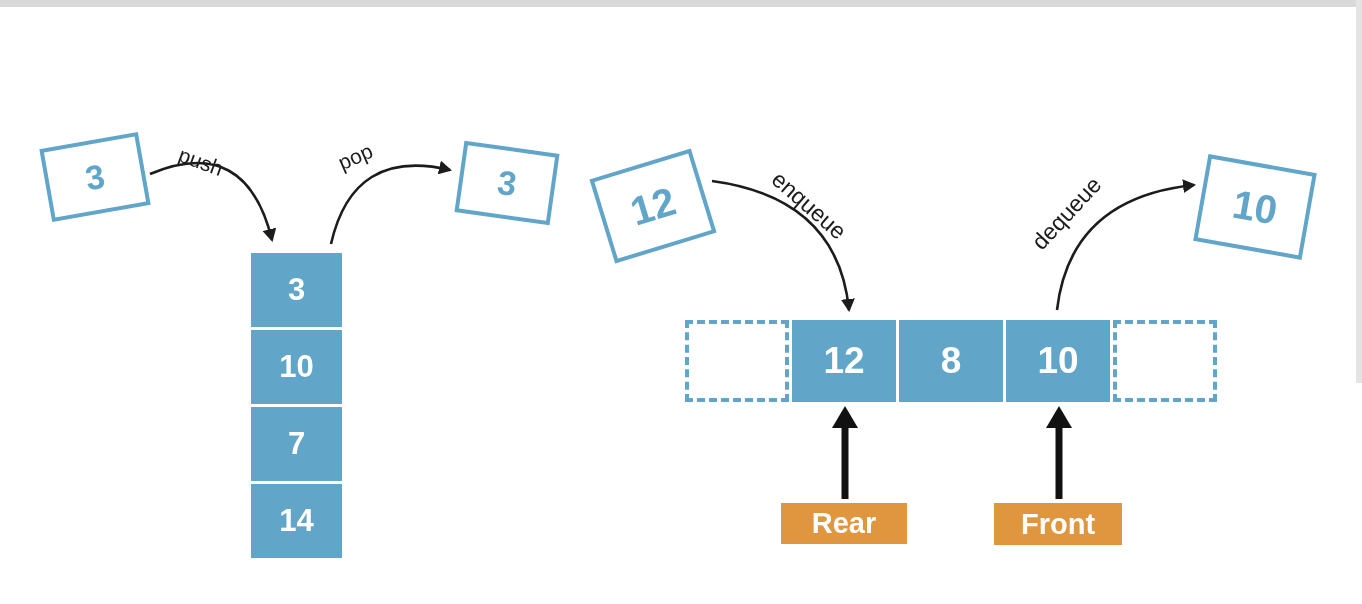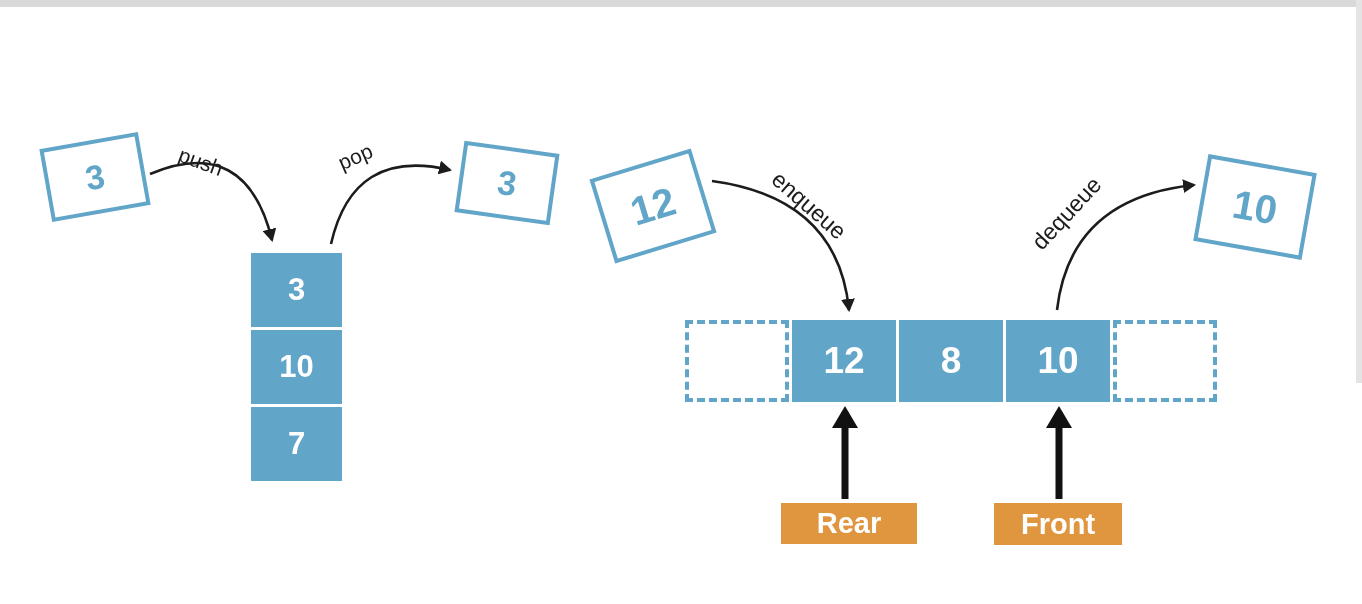--- a/index.html
+++ b/index.html
@@ -36,21 +36,21 @@
   .arc-label { position:absolute; color:#1c1c1c; white-space:nowrap; }
   .lbl-push    { left:178px;  top:150px; font-size:21px; transform:rotate(20deg); }
   .lbl-pop     { left:338px;  top:145px; font-size:21px; transform:rotate(-24deg); }
   .lbl-enqueue { left:764px;  top:192px; font-size:23px; transform:rotate(41deg); }
   .lbl-dequeue { left:1022px; top:200px; font-size:23px; transform:rotate(-47deg); }
 
   .badge {
     position:absolute; background:#e0953f; color:#ffffff; font-weight:bold; font-size:29px;
     display:flex; align-items:center; justify-content:center;
   }
-  .badge-rear  { left:781px; top:503px; width:136px; height:41px; }
+  .badge-rear  { left:781px; top:503px; width:126px; height:41px; }
   .badge-front { left:994px; top:503px; width:128px; height:42px; }
 
   svg.arrows { position:absolute; left:0; top:0; width:1362px; height:604px; pointer-events:none; }
   .curve { fill:none; stroke:#1c1c1c; stroke-width:2.6; }
   .thick { fill:none; stroke:#111111; stroke-width:7; }
 </style>
 </head>
 <body>
 
 <div class="canvas">
@@ -83,20 +83,21 @@
   <div class="arc-label lbl-pop">pop</div>
 
   <div class="tilted-box tb-stack-out">
     <span>3</span>
   </div>
 
   <div class="stack-col">
     <div class="stack-cell">3</div>
     <div class="stack-cell">10</div>
     <div class="stack-cell">7</div>
+    <div class="stack-cell">14</div>
   </div>
 
   <div class="tilted-box tb-queue-in">
     <span>12</span>
   </div>
 
   <div class="arc-label lbl-enqueue">enqueue</div>
   <div class="arc-label lbl-dequeue">dequeue</div>
 
   <div class="tilted-box tb-queue-out">

